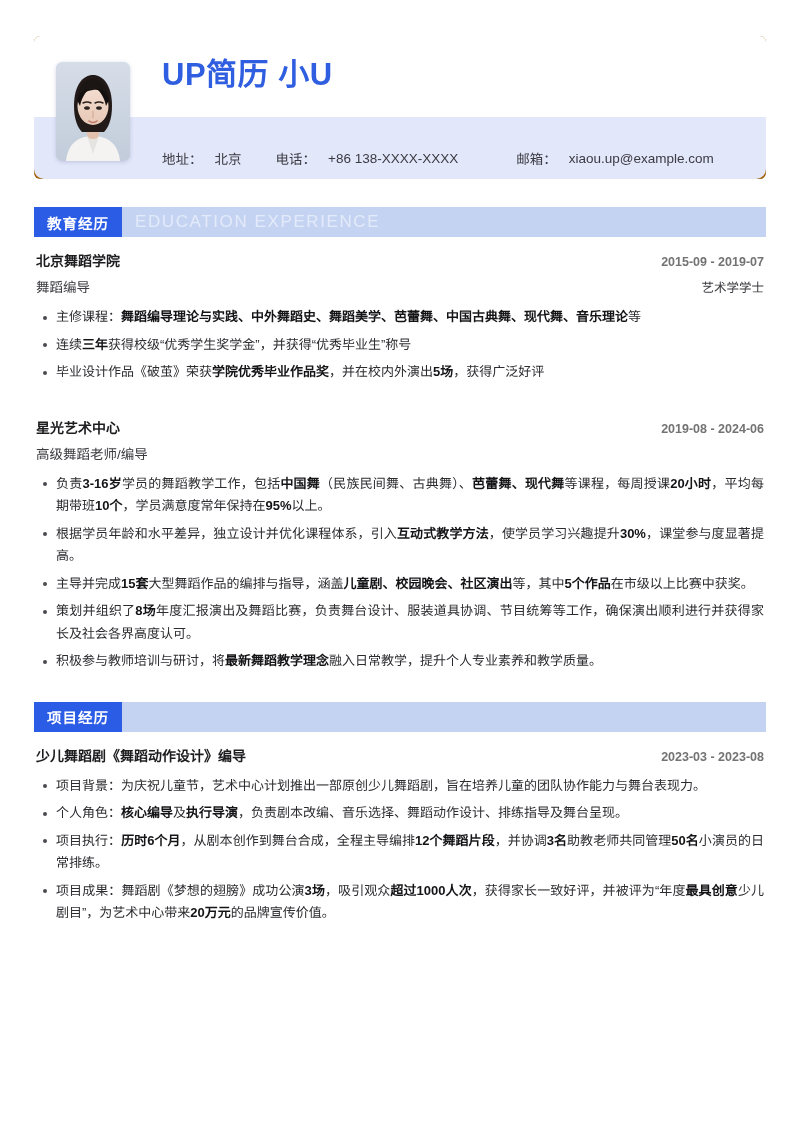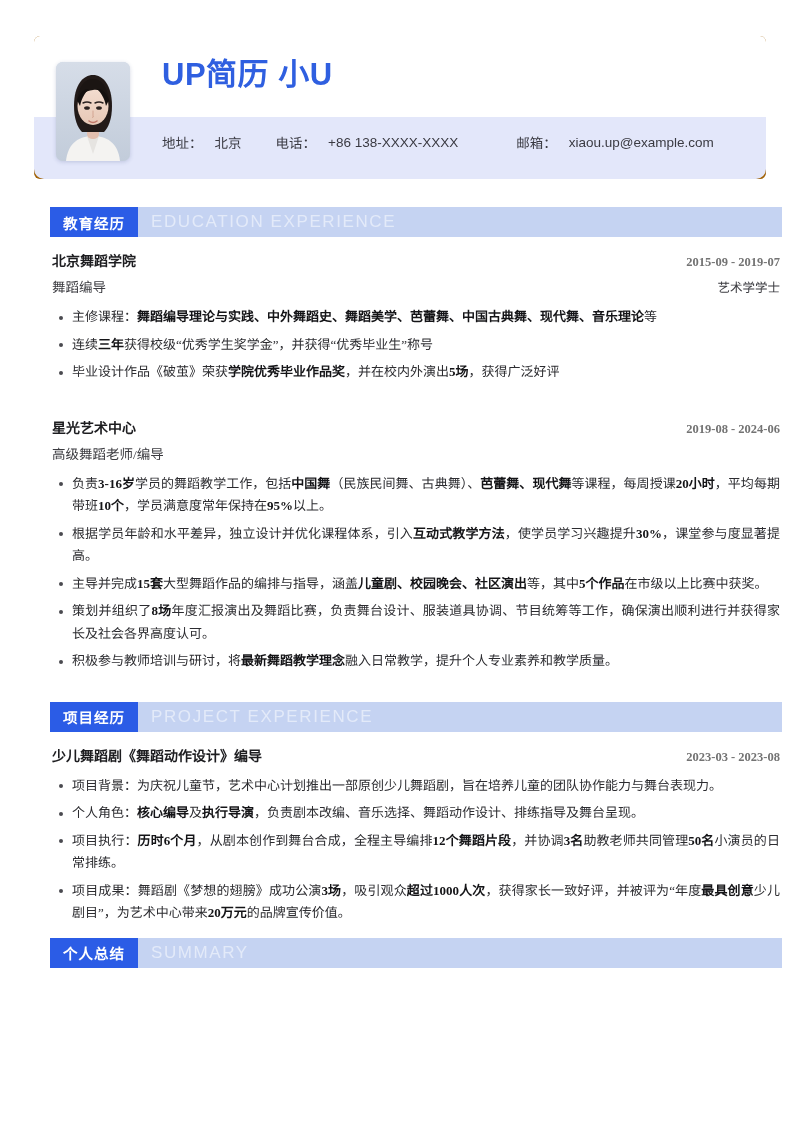--- a/index.html
+++ b/index.html
@@ -61,35 +61,35 @@
     font-size: 31px;
     font-weight: bold;
     letter-spacing: 0.5px;
     color: #2f5fe0;
     line-height: 46px;
     white-space: nowrap;
   }
 
   .contact-row {
     position: absolute;
-    left: 128px; top: 0;
+    left: 128px; top: 16px;
     height: 50px;
     display: flex;
     align-items: center;
     font-size: 13.5px;
     color: #3a3a42;
     white-space: nowrap;
   }
   .contact-group { display: flex; align-items: center; margin-right: 34px; }
   .contact-group:last-child { margin-right: 0; margin-left: 24px; }
   .contact-label { margin-right: 12px; }
   .contact-value { }
 
   
-  .section { margin: 0 50px; width: 732px; }
+  .section { margin: 0 34px; width: 732px; }
   .section-bar {
     position: relative;
     height: 30px;
     background: #c5d3f2;
     display: flex;
     align-items: stretch;
     margin-bottom: 13px;
   }
   .section-cn {
     background: #2b5ce6;
@@ -105,21 +105,21 @@
   .section-en {
     color: #e3eaf9;
     font-size: 17px;
     letter-spacing: 1.6px;
     padding-left: 13px;
     display: flex;
     align-items: center;
     white-space: nowrap;
   }
 
-  .entry { margin-bottom: 2px; font-family: Liberation Serif, serif; }
+  .entry { margin-bottom: 2px; }
   .entry-line {
     display: flex;
     justify-content: space-between;
     align-items: baseline;
     padding: 0 2px;
   }
   .entry-line.primary { margin-bottom: 6px; }
   .entry-org {
     font-size: 14px; font-weight: bold; color: #1d1d20;
   }
@@ -273,38 +273,31 @@
           <li>积极参与教师培训与研讨，将<b>最新舞蹈教学理念</b>融入日常教学，提升个人专业素养和教学质量。</li>
         </ul>
     </div>
   </div>
 
   <div class="sec-gap-sm"></div>
 
   <div class="section">
     <div class="section-bar">
       <div class="section-cn">项目经历</div>
-      <div class="section-en">PROJECT EXPERIENCE</div>
     </div>
     <div class="entry">
       <div class="entry-line primary">
         <span class="entry-org">少儿舞蹈剧《舞蹈动作设计》编导</span>
         <span class="entry-date">2023-03 - 2023-08</span>
       </div>
       <ul class="bullets">
           <li>项目背景：为庆祝儿童节，艺术中心计划推出一部原创少儿舞蹈剧，旨在培养儿童的团队协作能力与舞台表现力。</li>
           <li>个人角色：<b>核心编导</b>及<b>执行导演</b>，负责剧本改编、音乐选择、舞蹈动作设计、排练指导及舞台呈现。</li>
           <li>项目执行：<b>历时6个月</b>，从剧本创作到舞台合成，全程主导编排<b>12个舞蹈片段</b>，并协调<b>3名</b>助教老师共同管理<b>50名</b>小演员的日常排练。</li>
           <li>项目成果：舞蹈剧《梦想的翅膀》成功公演<b>3场</b>，吸引观众<b>超过1000人次</b>，获得家长一致好评，并被评为“年度<b>最具创意</b>少儿剧目”，为艺术中心带来<b>20万元</b>的品牌宣传价值。</li>
         </ul>
     </div>
   </div>
 
   <div class="after-bullets"></div>
 
-  <div class="section">
-    <div class="section-bar">
-      <div class="section-cn">个人总结</div>
-      <div class="section-en">SUMMARY</div>
-    </div>
-  </div>
 
 </div>
 
 </body></html>

